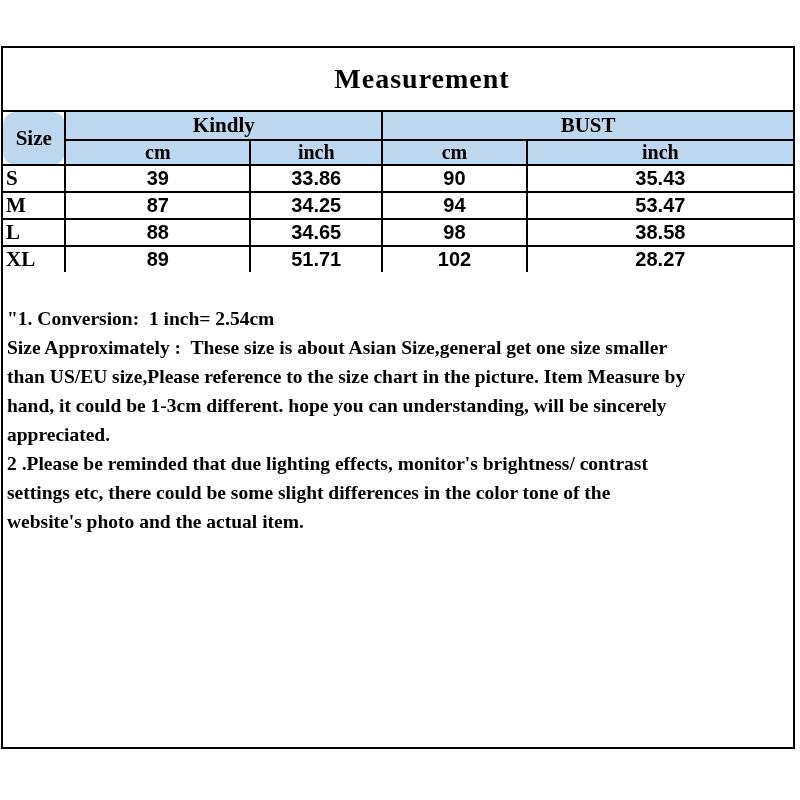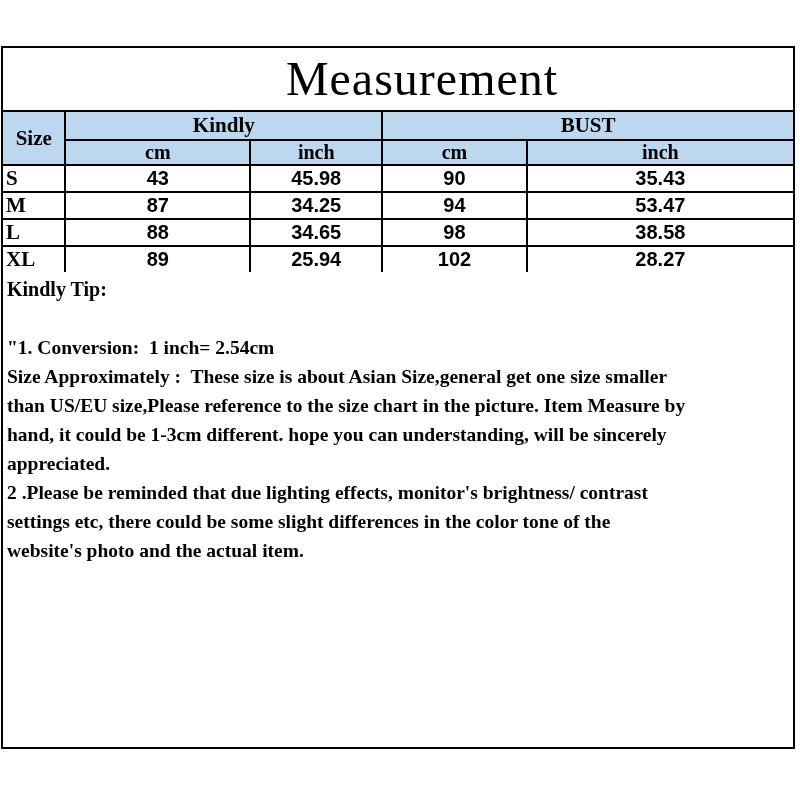--- a/index.html
+++ b/index.html
@@ -20,22 +20,22 @@
     background: #ffffff;
   }
   .title-box {
     height: 64px;
     border-bottom: 2px solid #000;
     display: flex;
     align-items: center;
     justify-content: center;
   }
   .title-box h1 {
-    font-size: 48px;
-    font-weight: normal;
+    font-size: 28px;
+    font-weight: bold;
     letter-spacing: 1px;
     line-height: 1;
     margin-left: 48px;
   }
   table.size-table {
     width: 100%;
     border-collapse: collapse;
     border-style: hidden; 
     table-layout: fixed;
   }
@@ -45,21 +45,21 @@
     overflow: hidden;
     white-space: nowrap;
   }
   table.size-table th {
     background: #bdd7ee;
     font-size: 21px;
     text-align: center;
   }
   tr.group-row th { height: 28px; }
   tr.sub-row th { height: 21px; font-size: 20px; }
-  th.corner-th { font-size: 21px; text-align: center; }
+  th.corner-th { font-size: 21px; text-align: center; border-radius: 13px; }
   tbody td {
     height: 26px;
     background: #ffffff;
     text-align: center;
     font-family: "Liberation Sans", sans-serif;
     font-size: 20px;
   }
   tbody td.size-cell {
     font-family: "Liberation Serif", serif;
     font-size: 21px;
@@ -113,51 +113,50 @@
       <tr class="sub-row">
         <th>cm</th>
         <th>inch</th>
         <th>cm</th>
         <th>inch</th>
       </tr>
     </thead>
     <tbody>
       <tr>
         <td class="size-cell">S</td>
-        <td>43</td>
-        <td>45.98</td>
+        <td>39</td>
+        <td>33.86</td>
         <td>90</td>
         <td>35.43</td>
       </tr>
       <tr>
         <td class="size-cell">M</td>
         <td>87</td>
         <td>34.25</td>
         <td>94</td>
         <td>53.47</td>
       </tr>
       <tr>
         <td class="size-cell">L</td>
         <td>88</td>
         <td>34.65</td>
         <td>98</td>
         <td>38.58</td>
       </tr>
       <tr>
         <td class="size-cell">XL</td>
         <td>89</td>
-        <td>25.94</td>
+        <td>51.71</td>
         <td>102</td>
         <td>28.27</td>
       </tr>
     </tbody>
   </table>
 
   <div class="notes">
-    <div class="notes-heading">Kindly Tip:</div>
     <div class="notes-body">"1. Conversion:  1 inch= 2.54cm
 Size Approximately :  These size is about Asian Size,general get one size smaller
 than US/EU size,Please reference to the size chart in the picture. Item Measure by
 hand, it could be 1-3cm different. hope you can understanding, will be sincerely
 appreciated.
 2 .Please be reminded that due lighting effects, monitor's brightness/ contrast
 settings etc, there could be some slight differences in the color tone of the
 website's photo and the actual item.</div>
   </div>
 

